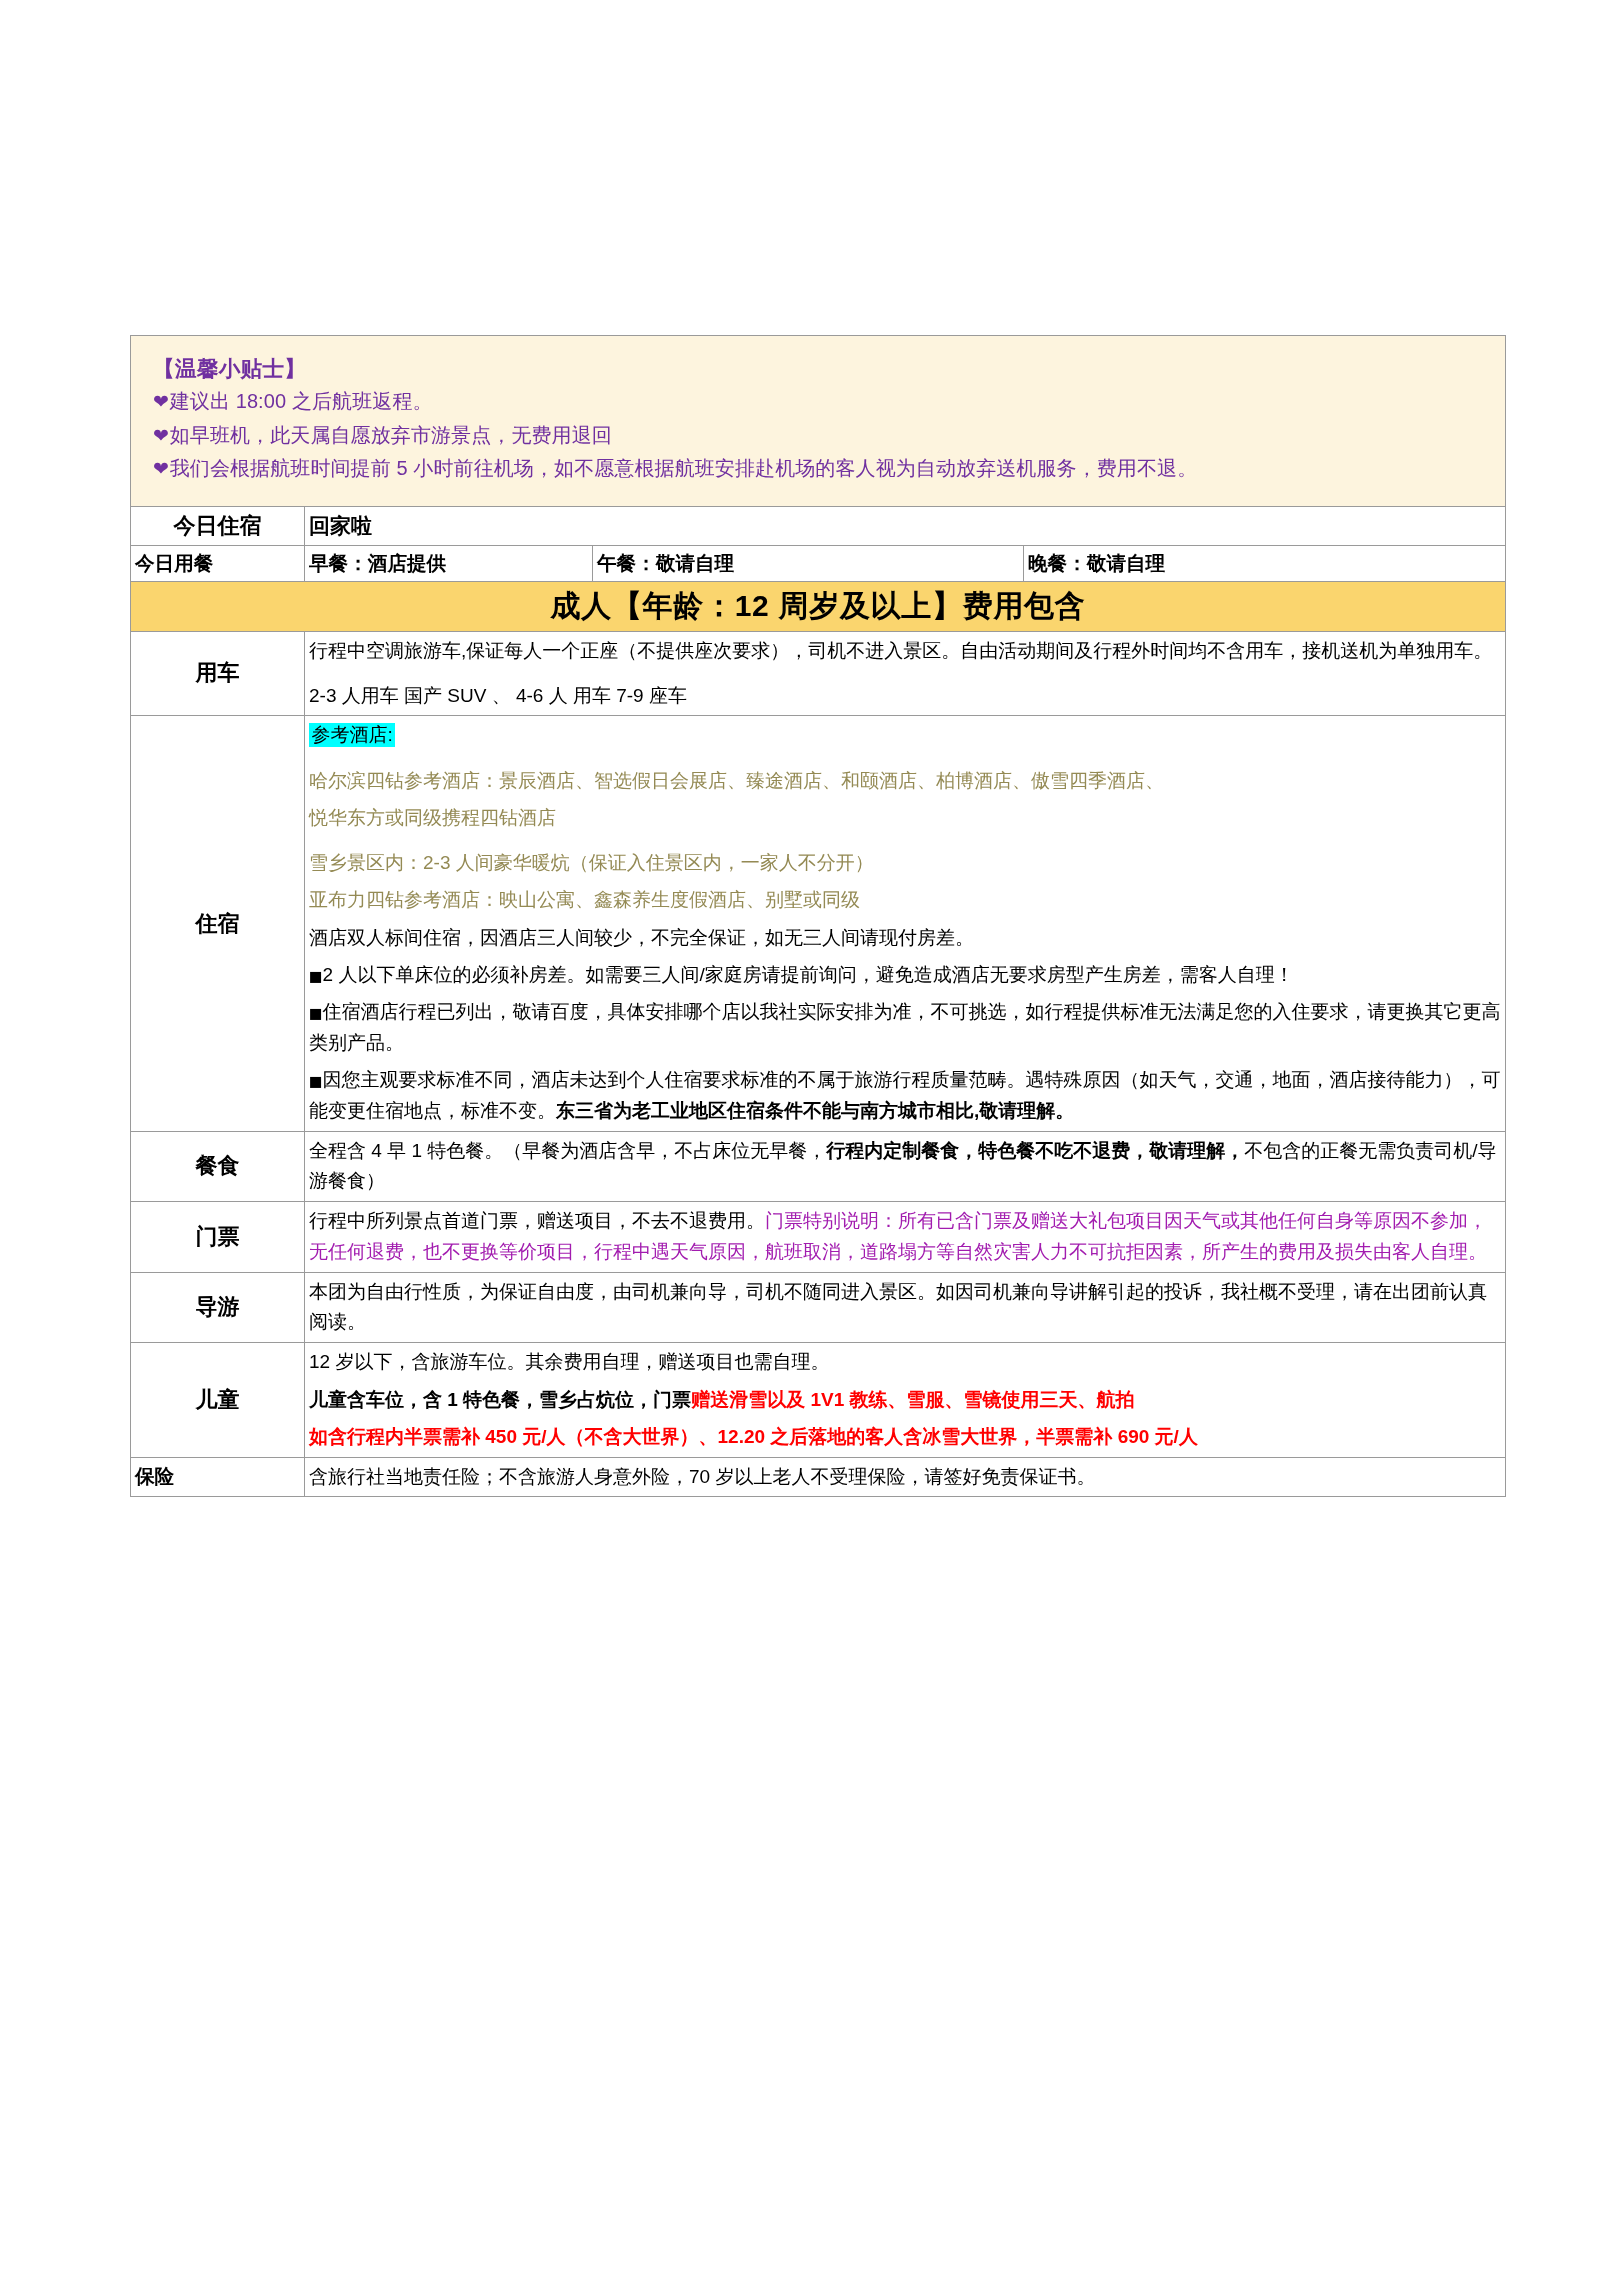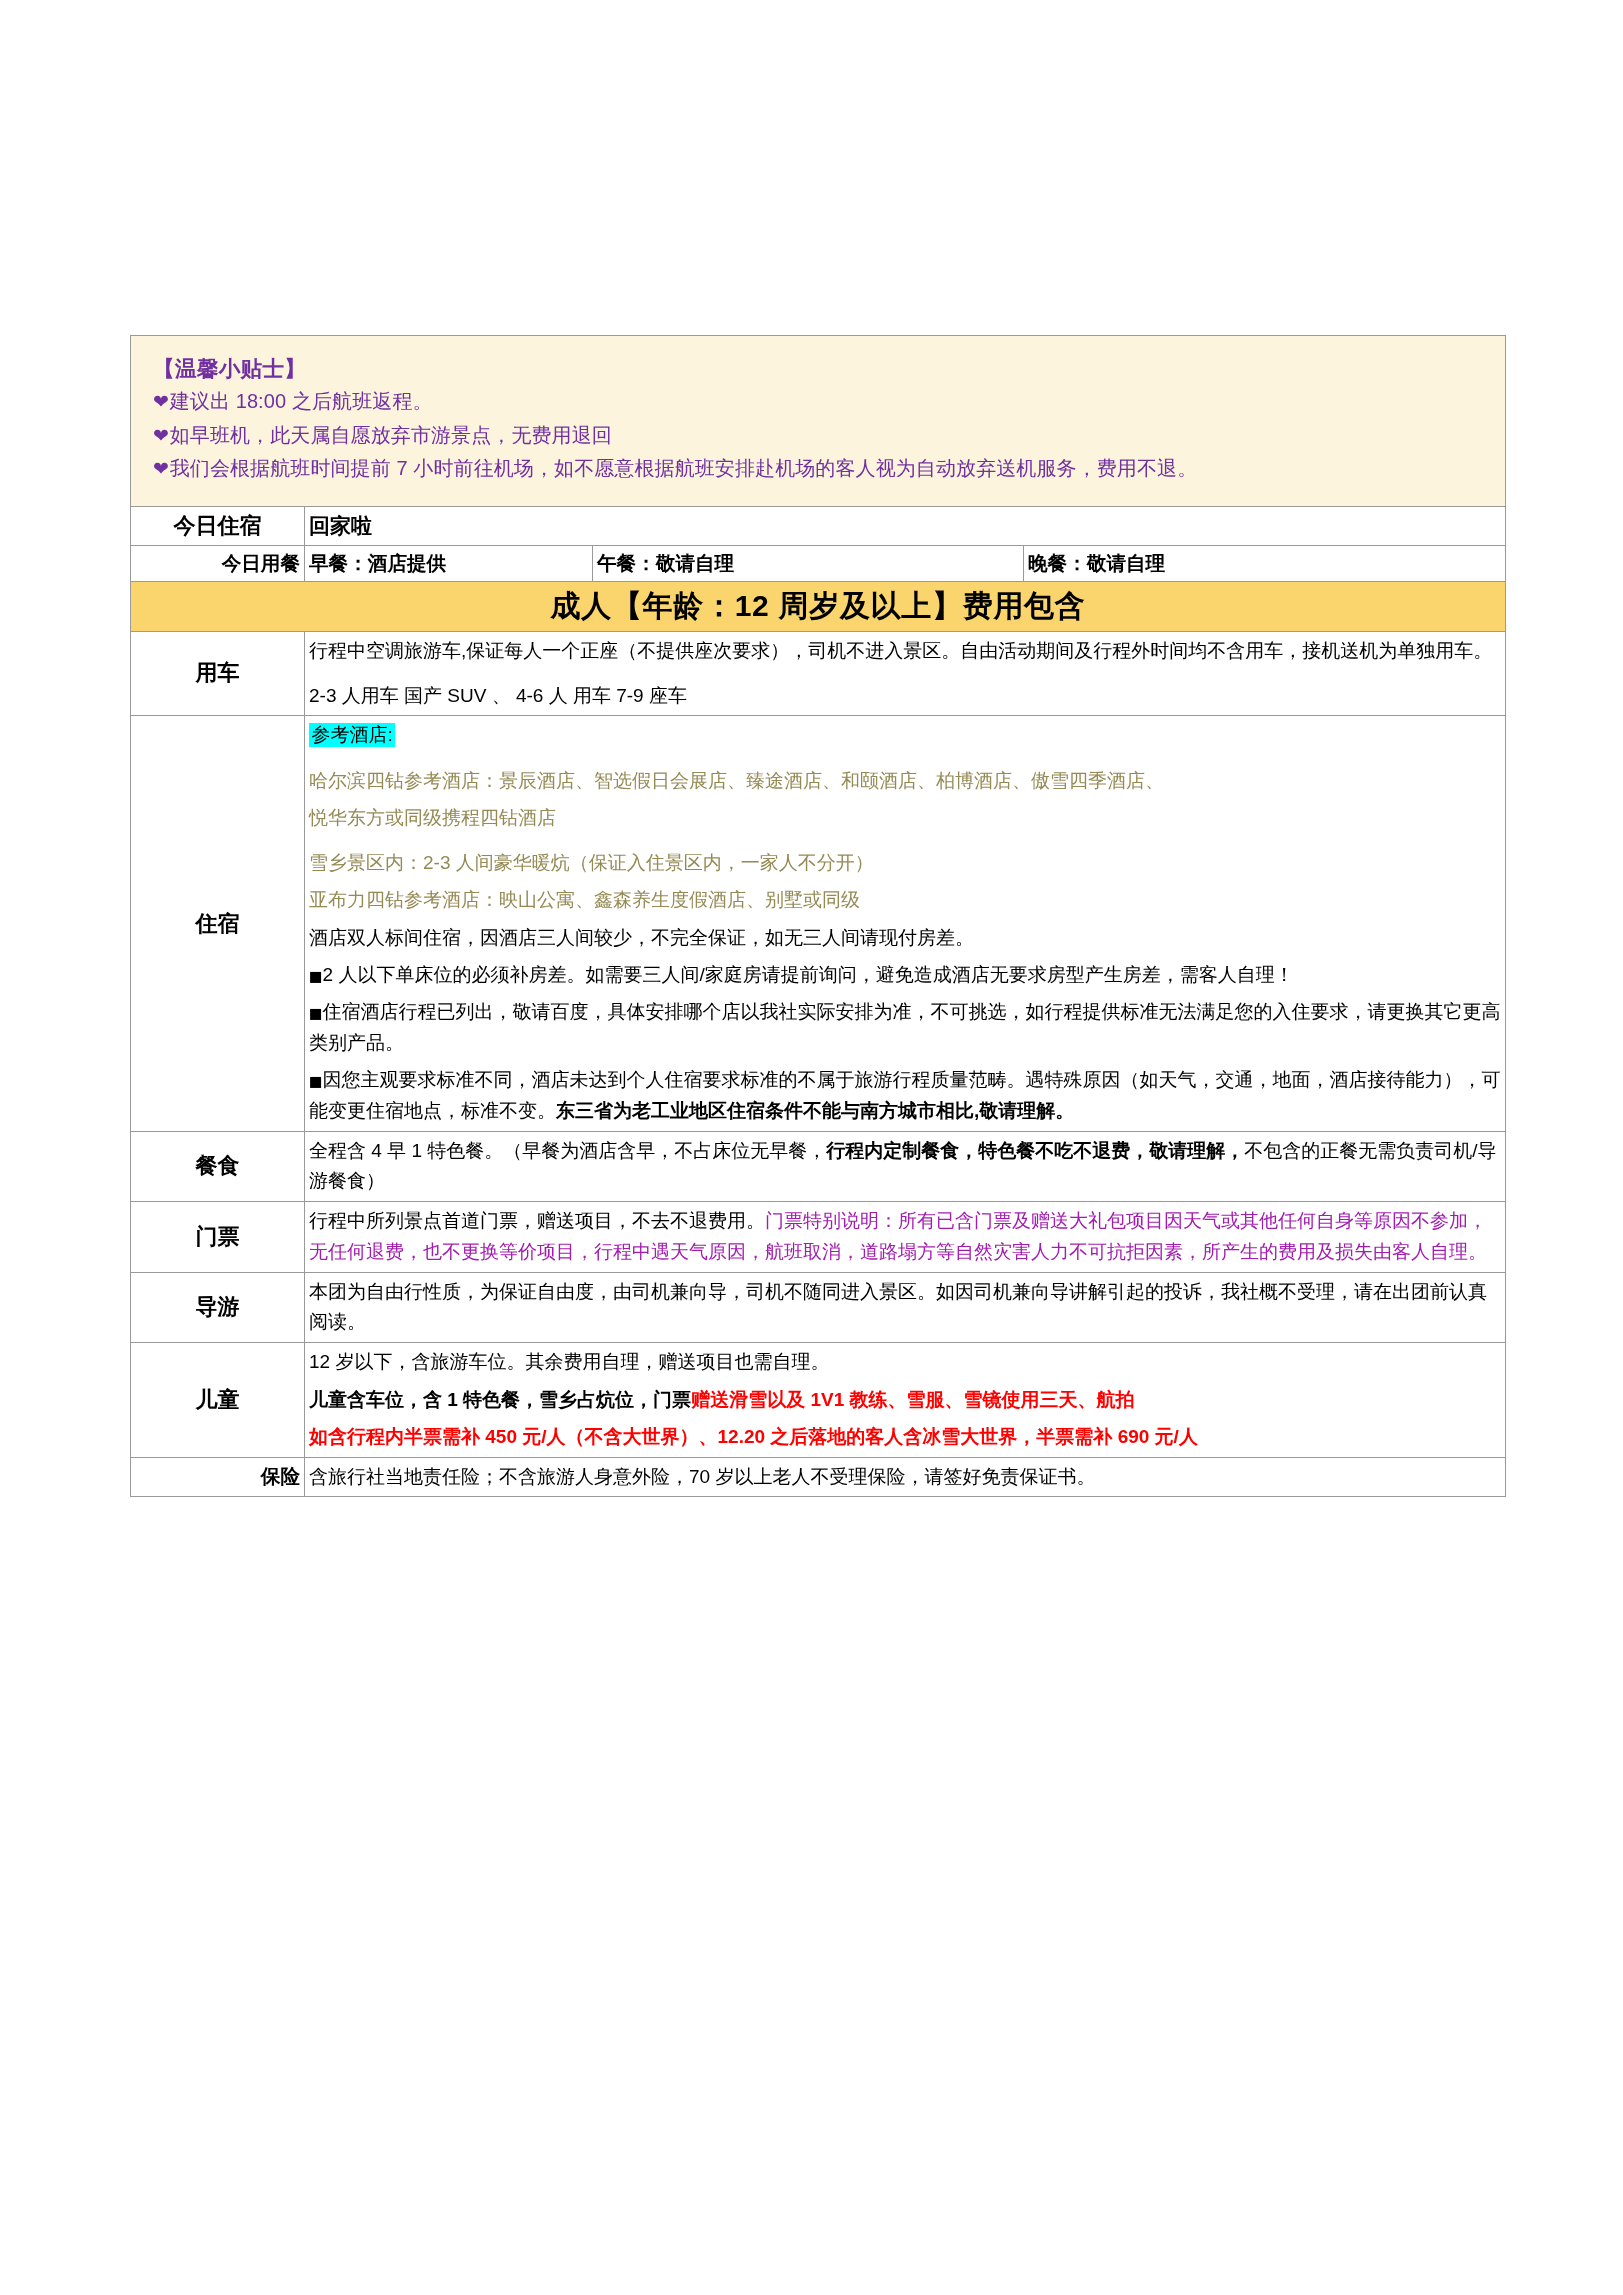--- a/index.html
+++ b/index.html
@@ -67,21 +67,21 @@
 
   
   .lbl {
     text-align: center;
     font-size: 22px;
     font-weight: bold;
     color: #000;
     padding: 17px 5.2px;
   }
   .lbl-sm {
-    text-align: right;
+    text-align: left;
     font-size: 19.6px;
     font-weight: bold;
     color: #000;
     padding: 13px 3.9px;
   }
   .val-bold {
     font-size: 21px;
     font-weight: bold;
     color: #000;
     padding: 17px 14.4px;
@@ -148,21 +148,21 @@
         <tr>
       <td colspan="4" class="tips-cell">
         <div class="tips-title">【温馨小贴士】</div>
         <div class="tips-line">
           <span class="heart">❤</span><span>建议出 18:00 之后航班返程。</span>
         </div>
         <div class="tips-line">
           <span class="heart">❤</span><span>如早班机，此天属自愿放弃市游景点，无费用退回</span>
         </div>
         <div class="tips-line">
-          <span class="heart">❤</span><span>我们会根据航班时间提前 7 小时前往机场，如不愿意根据航班安排赴机场的客人视为自动放弃送机服务，费用不退。</span>
+          <span class="heart">❤</span><span>我们会根据航班时间提前 5 小时前往机场，如不愿意根据航班安排赴机场的客人视为自动放弃送机服务，费用不退。</span>
         </div>
       </td>
     </tr>
 
     <tr>
       <td class="lbl">今日住宿</td>
       <td colspan="3" class="val-bold">回家啦</td>
     </tr>
 
     <tr>

